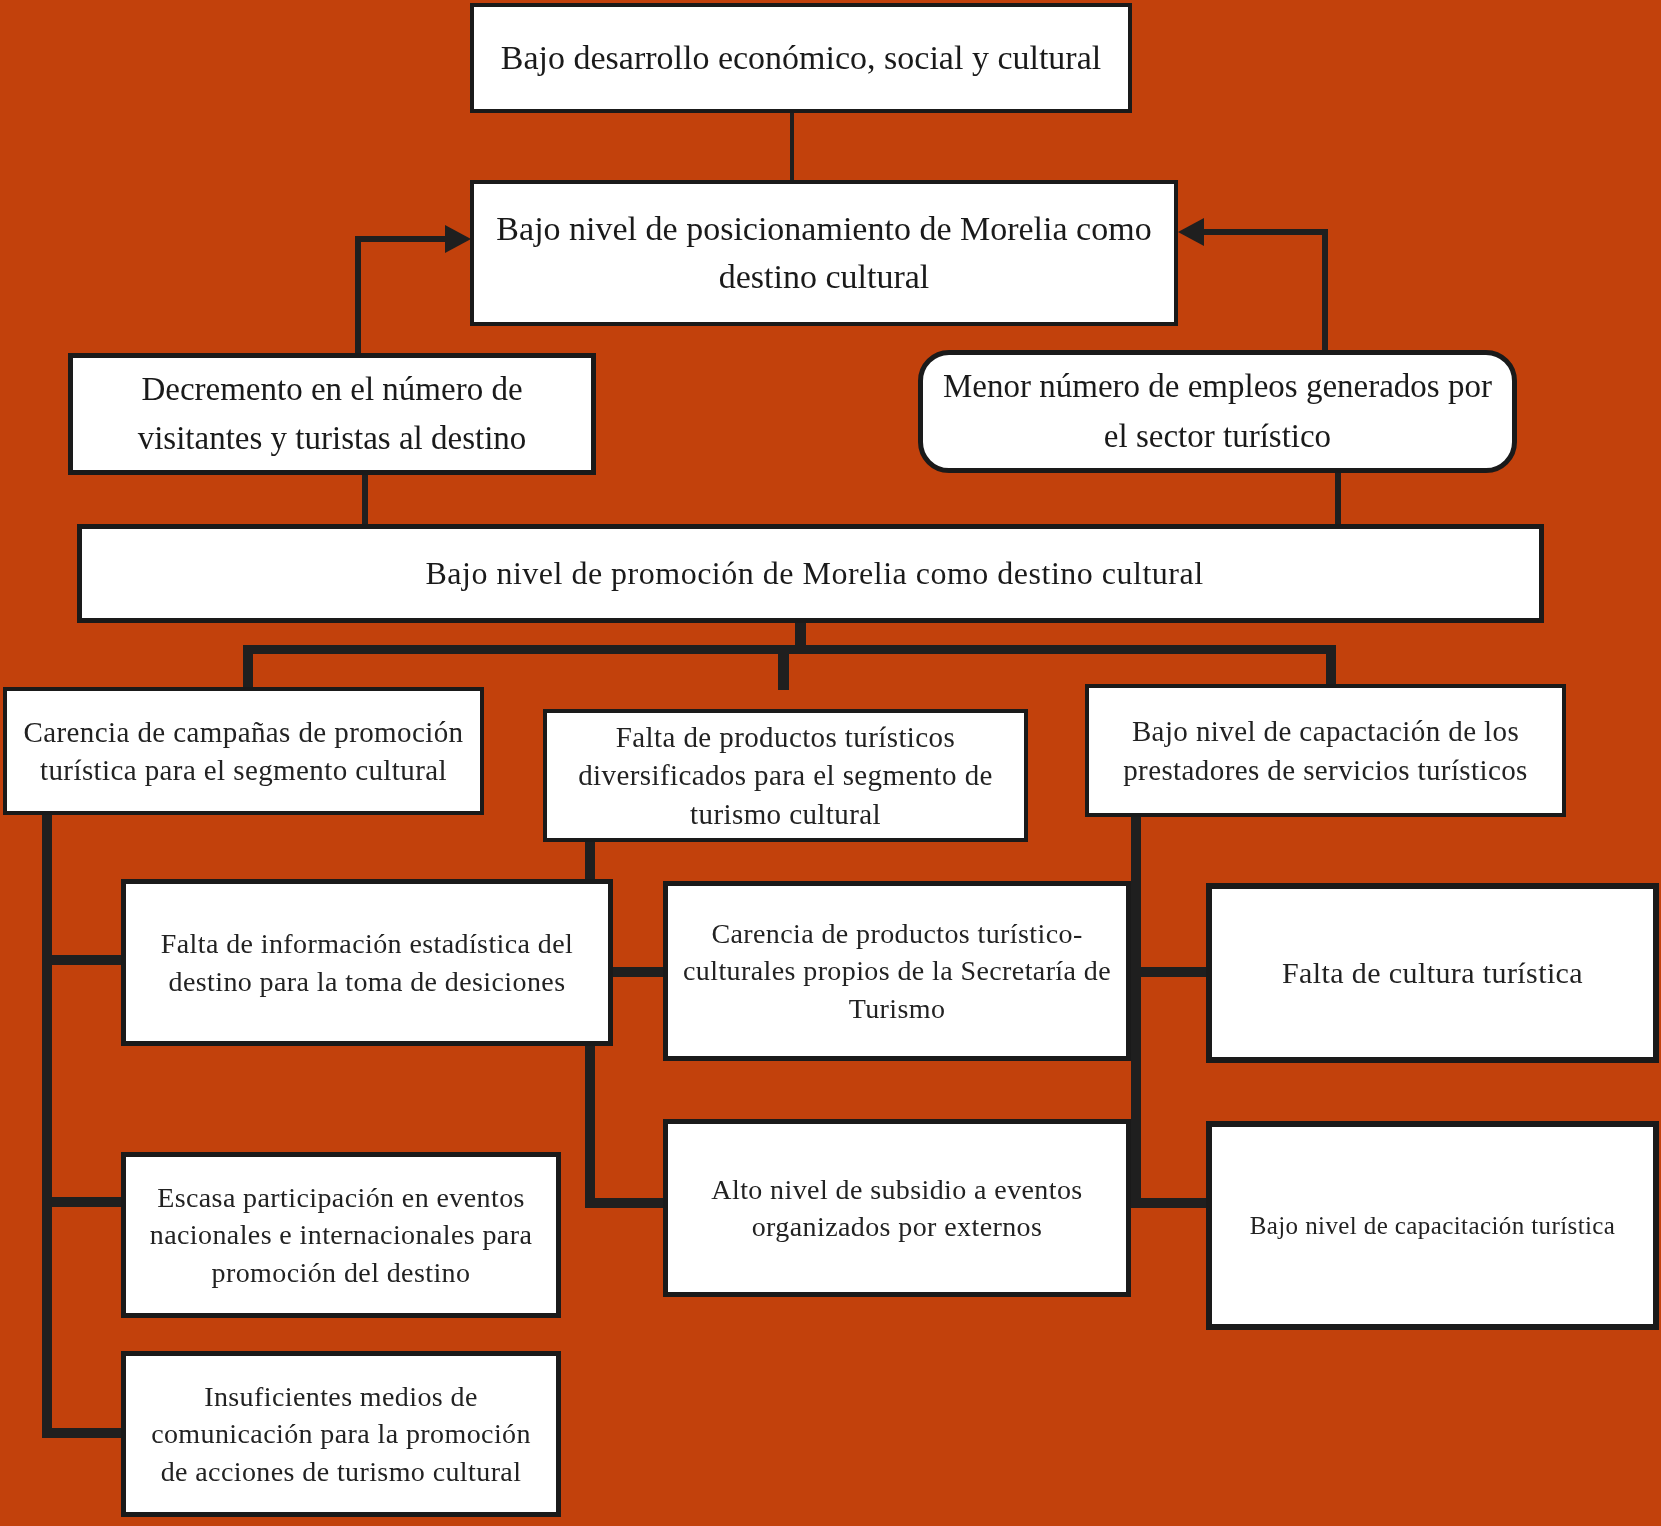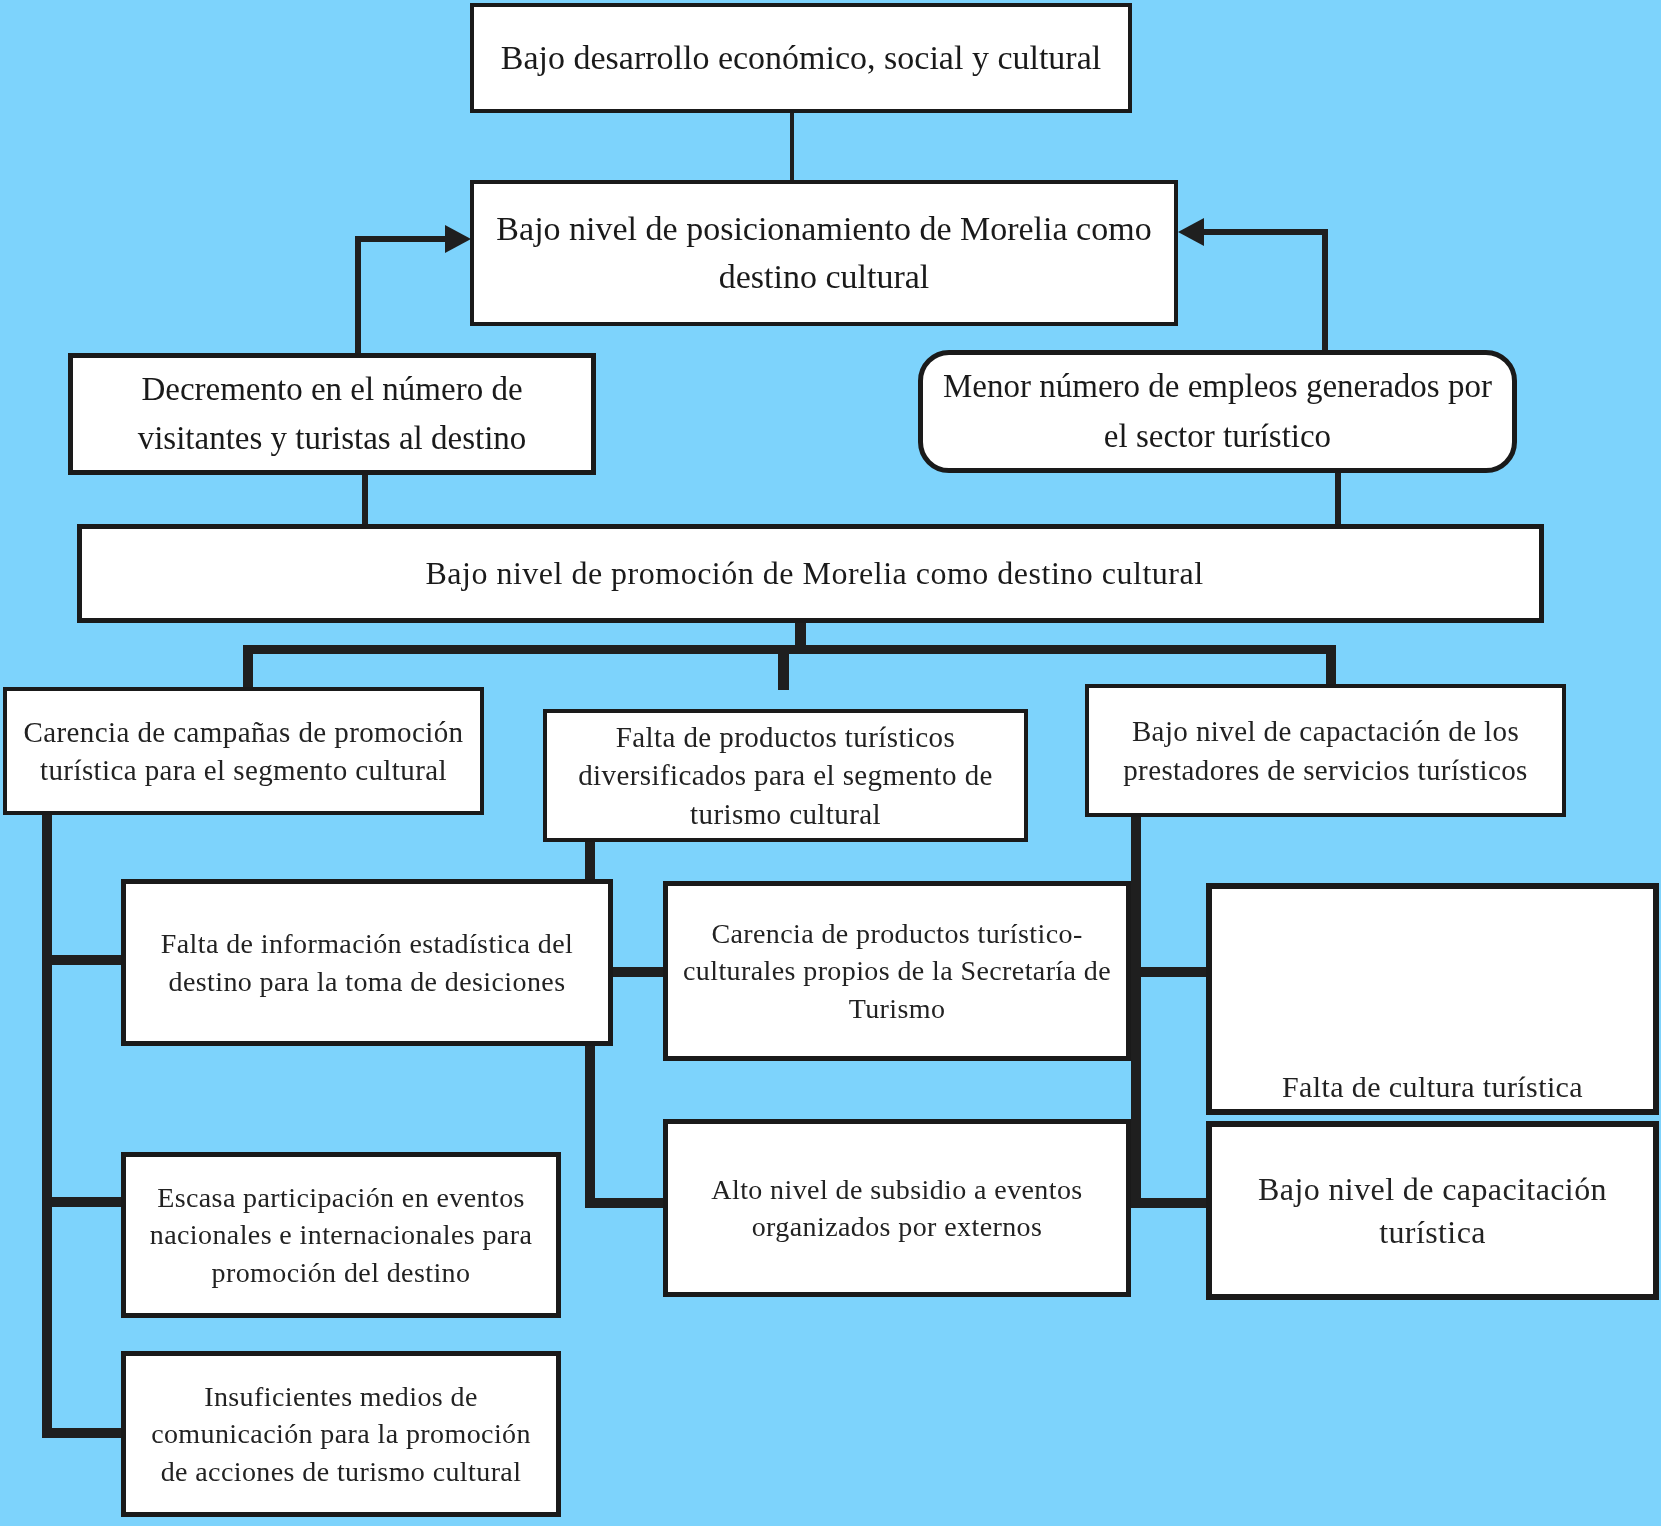--- a/index.html
+++ b/index.html
@@ -1,19 +1,19 @@
 <!DOCTYPE html>
 <html><head>
 <meta charset="utf-8">
 <style>
   html,body{margin:0;padding:0;background:#ffffff;}
   .stage{
     position:relative;
     width:1661px;height:1526px;
-    background:#7dd3fc;
+    background:#c2410c;
     font-family:"Liberation Serif","DejaVu Serif",serif;
     color:#1a1a1a;
     overflow:hidden;
   }
   .node{
     position:absolute;
     box-sizing:border-box;
     border:4px solid #1a1a1a;
     display:flex;align-items:center;justify-content:center;
     text-align:center;
@@ -35,22 +35,22 @@
   .n-jobs       {left:918px; top:350px;  width:599px; height:123px;border-radius:31px;}
   .n-promotion  {left:77px;  top:524px;  width:1467px;height:99px;}
   .n-campaigns  {left:3px;   top:687px;  width:481px; height:128px;}
   .n-products   {left:543px; top:684px;  width:485px; height:133px;margin-top:25px;}
   .n-training   {left:1085px;top:684px;  width:481px; height:133px;}
   .n-statistics {left:121px; top:879px;  width:492px; height:167px;}
   .n-events     {left:121px; top:1152px; width:440px; height:166px;}
   .n-media      {left:121px; top:1351px; width:440px; height:166px;}
   .n-own        {left:663px; top:881px;  width:468px; height:180px;}
   .n-subsidies  {left:663px; top:1119px; width:468px; height:178px;}
-  .n-culture    {left:1206px;top:883px;  width:453px; height:232px; font-size:30px;align-items:flex-end;}
-  .n-capacity   {left:1206px;top:1121px; width:453px; height:179px; font-size:32px;}
+  .n-culture    {left:1206px;top:883px;  width:453px; height:180px; font-size:30px;}
+  .n-capacity   {left:1206px;top:1121px; width:453px; height:209px; font-size:25px;}
   
   .line{position:absolute;background:#1f1f1f;}
   .c-root-pos   {left:790px; top:112px; width:4px;  height:68px;}
   .c-al-v       {left:355px; top:236px; width:6px;  height:117px;}
   .c-al-h       {left:355px; top:236px; width:92px; height:6px;}
   .c-ar-h       {left:1202px;top:229px; width:126px;height:6px;}
   .c-ar-v       {left:1322px;top:229px; width:6px;  height:121px;}
   .c-vis-prom   {left:362px; top:475px; width:6px;  height:49px;}
   .c-jobs-prom  {left:1335px;top:473px; width:6px;  height:51px;}
   .c-prom-stub  {left:795px; top:621px; width:11px; height:32px;}

